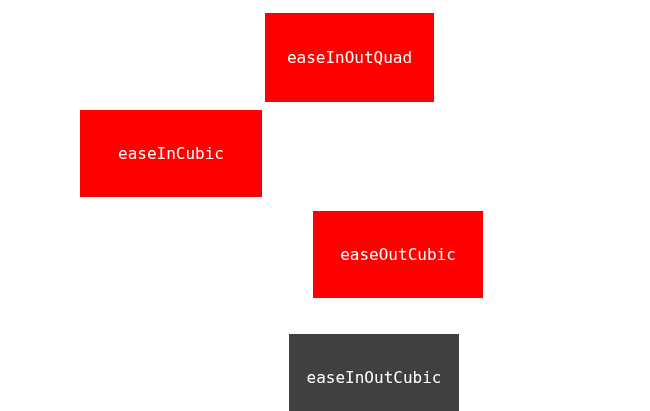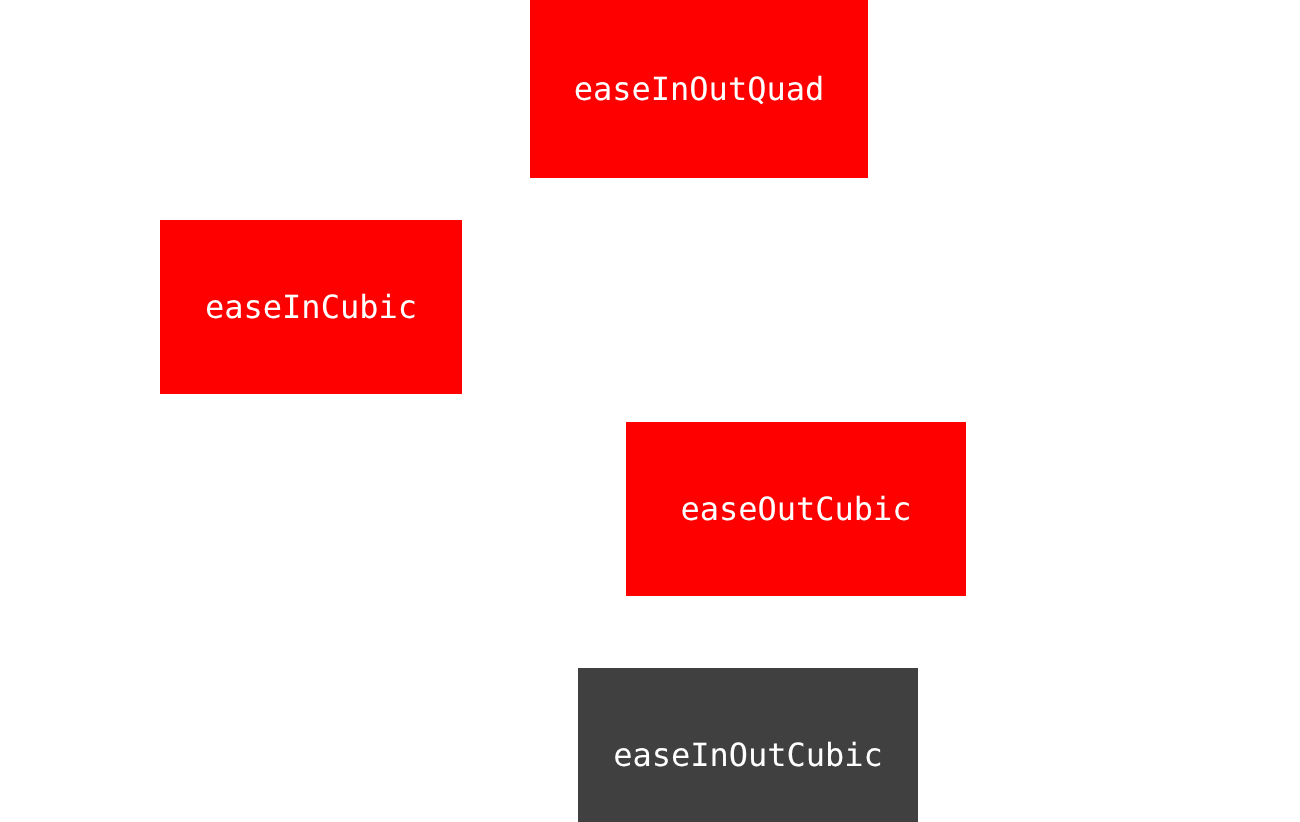--- a/index.html
+++ b/index.html
@@ -39,25 +39,25 @@
   .box-label {
     display: block;
     pointer-events: none;
   }
 </style>
 </head>
 <body style="width: 650px; height: 411px; background: rgb(255, 255, 255);">
 
 <div id="stage" style="width: 650px; height: 411px; background: rgb(255, 255, 255);">
 
-  <div class="easing-box" style="left: 265px; top: 0; width: 169px; height: 89px; background: rgb(255, 0, 0); color: rgb(255, 255, 255); font-size: 16px;">
+  <div class="easing-box" style="left: 265px; top: 13px; width: 169px; height: 89px; background: rgb(255, 0, 0); color: rgb(255, 255, 255); font-size: 16px;">
     <span class="box-label">easeInOutQuad</span>
   </div>
 
-  <div class="easing-box" style="left: 80px; top: 110px; width: 151px; height: 87px; background: rgb(255, 0, 0); color: rgb(255, 255, 255); font-size: 16px;">
+  <div class="easing-box" style="left: 80px; top: 110px; width: 182px; height: 87px; background: rgb(255, 0, 0); color: rgb(255, 255, 255); font-size: 16px;">
     <span class="box-label">easeInCubic</span>
   </div>
 
   <div class="easing-box" style="left: 313px; top: 211px; width: 170px; height: 87px; background: rgb(255, 0, 0); color: rgb(255, 255, 255); font-size: 16px; text-align: right;">
     <span class="box-label">easeOutCubic</span>
   </div>
 
   <div class="easing-box" style="left: 289px; top: 314px; width: 170px; height: 88px; background: #404040; color: rgb(255, 255, 255); font-size: 16px; margin-top: 20px;">
     <span class="box-label">easeInOutCubic</span>
   </div>

